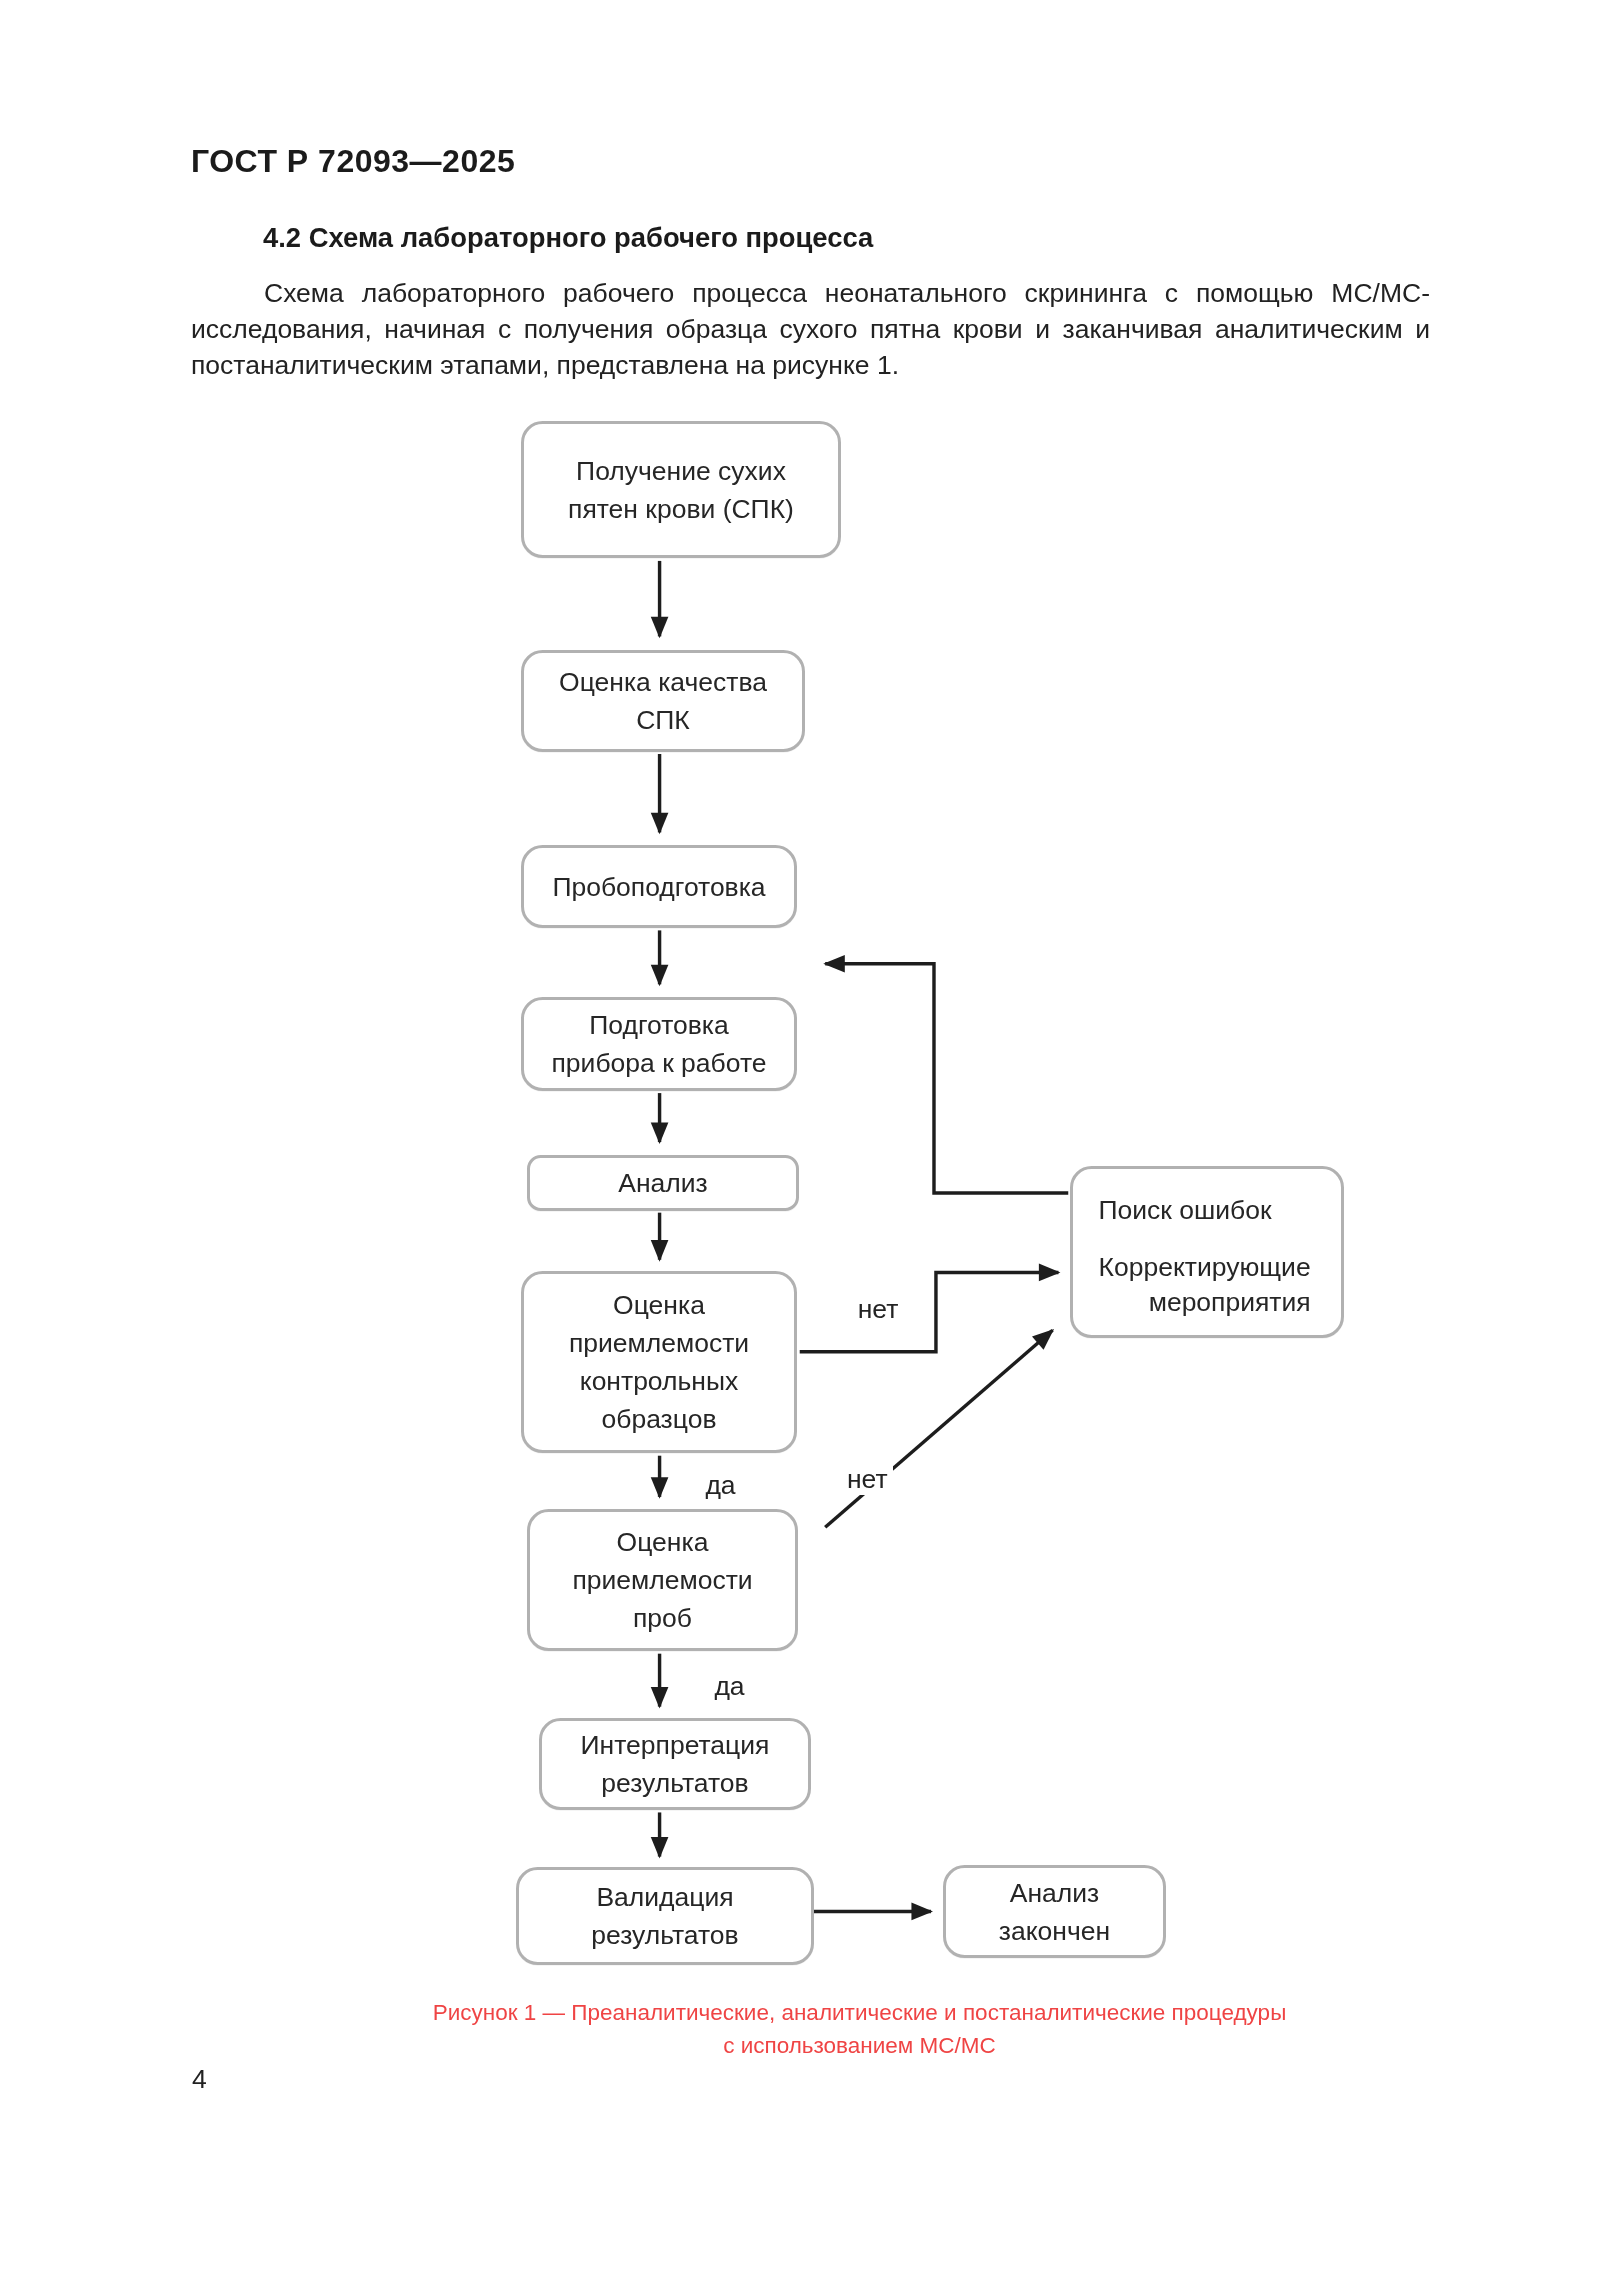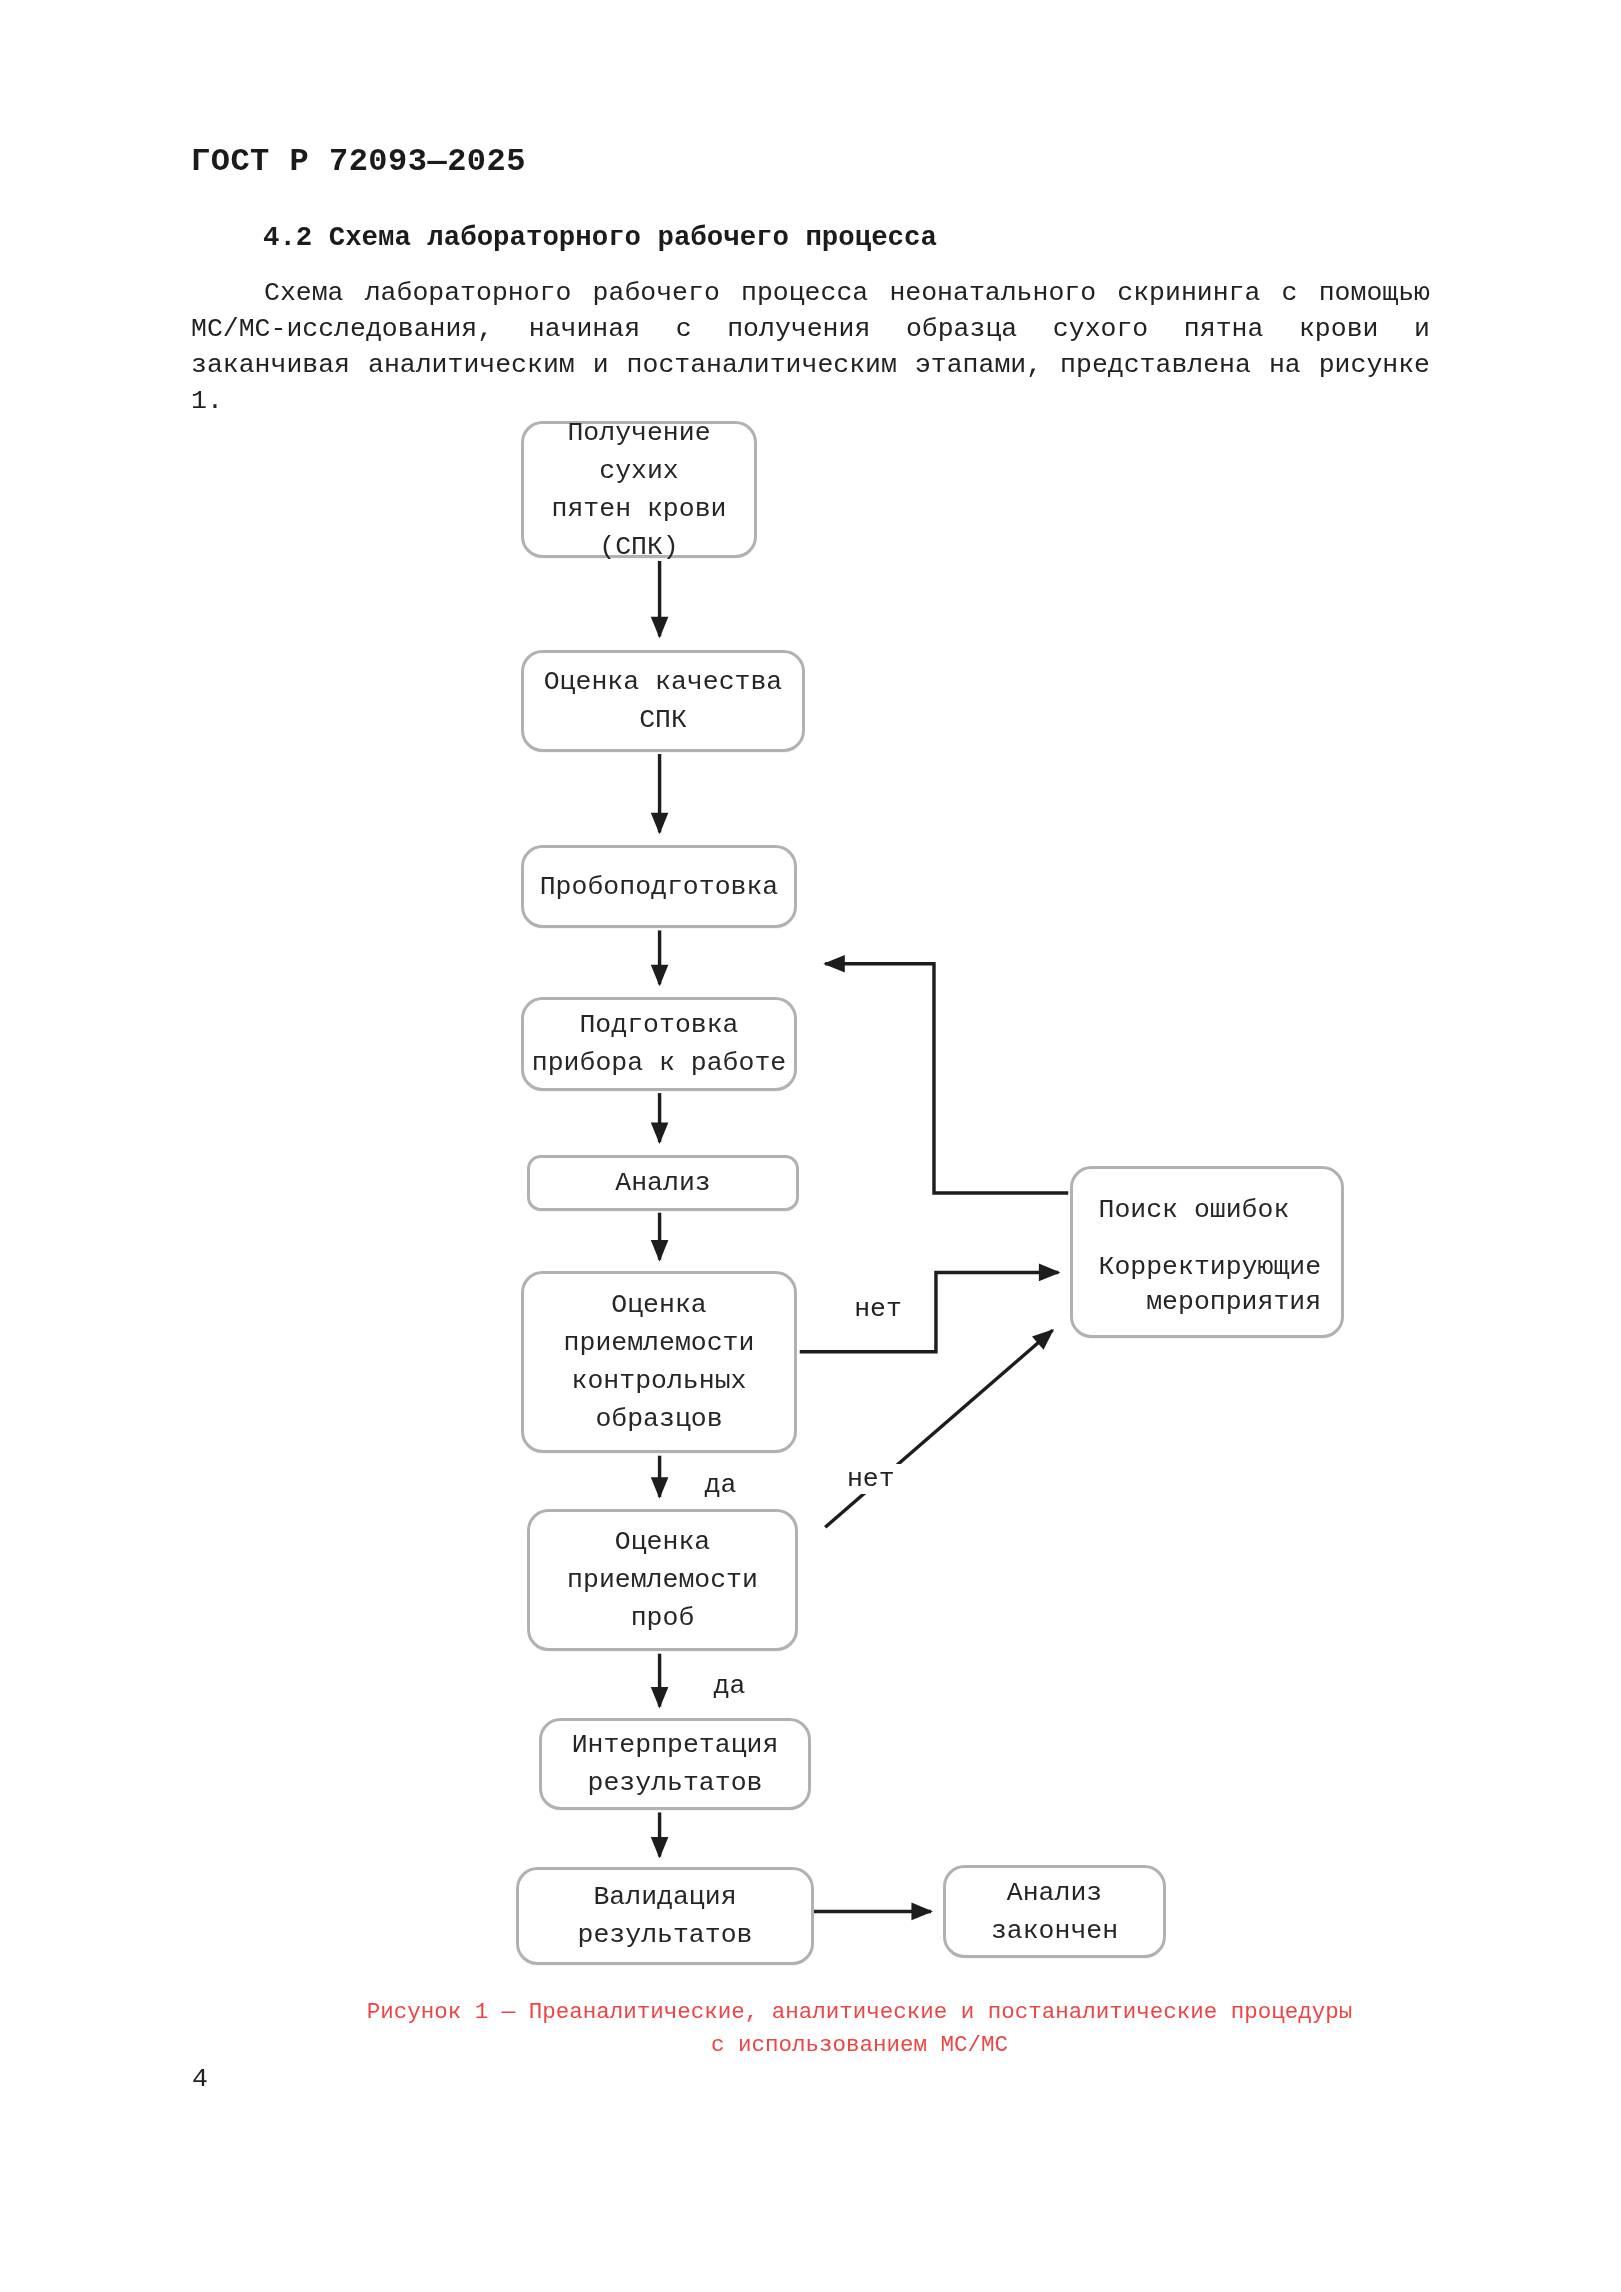--- a/index.html
+++ b/index.html
@@ -1,21 +1,21 @@
 <!DOCTYPE html>
 <html><head>
 <meta charset="utf-8">
 <style>
   html,body{margin:0;padding:0;background:#e8e8e8;}
   .page{
     position:relative;
     width:1621px;height:2293px;
     background:#ffffff;
     margin:0 auto;
-    font-family:Liberation Mono, monospace;
+    font-family:Liberation Sans, sans-serif;
     color:#1f1f1f;
     overflow:hidden;
   }
   .abs{position:absolute;}
   .doc-header{
     left:191px;top:143px;
     font-size:32px;font-weight:bold;letter-spacing:0.5px;
     color:#1b1b1b;
   }
   .section-heading{
@@ -94,21 +94,21 @@
       <path d="M673 1485 V1527" marker-end="url(#ah)"></path>
       <path d="M673 1687 V1741" marker-end="url(#ah)"></path>
       <path d="M673 1849 V1894" marker-end="url(#ah)"></path>
       <path d="M826 1950 H950" marker-end="url(#ah)"></path>
       <path d="M1090 1217 H953 V983 H842" marker-end="url(#ah)"></path>
       <path d="M816 1379 H955 V1298 H1080" marker-end="url(#ah)"></path>
       <path d="M842 1558 L1074 1357" marker-end="url(#ah)"></path>
     </g>
   </svg>
 
-  <div class="flow-box" style="left:521px;top:421px;width:236px;height:137px;">Получение сухих
+  <div class="flow-box" style="left:521px;top:421px;width:320px;height:137px;">Получение сухих
 пятен крови (СПК)</div>
 
   <div class="flow-box" style="left:521px;top:650px;width:284px;height:102px;">Оценка качества
 СПК</div>
 
   <div class="flow-box" style="left:521px;top:845px;width:276px;height:83px;">Пробоподготовка</div>
 
   <div class="flow-box" style="left:521px;top:997px;width:276px;height:94px;">Подготовка
 прибора к работе</div>
 

